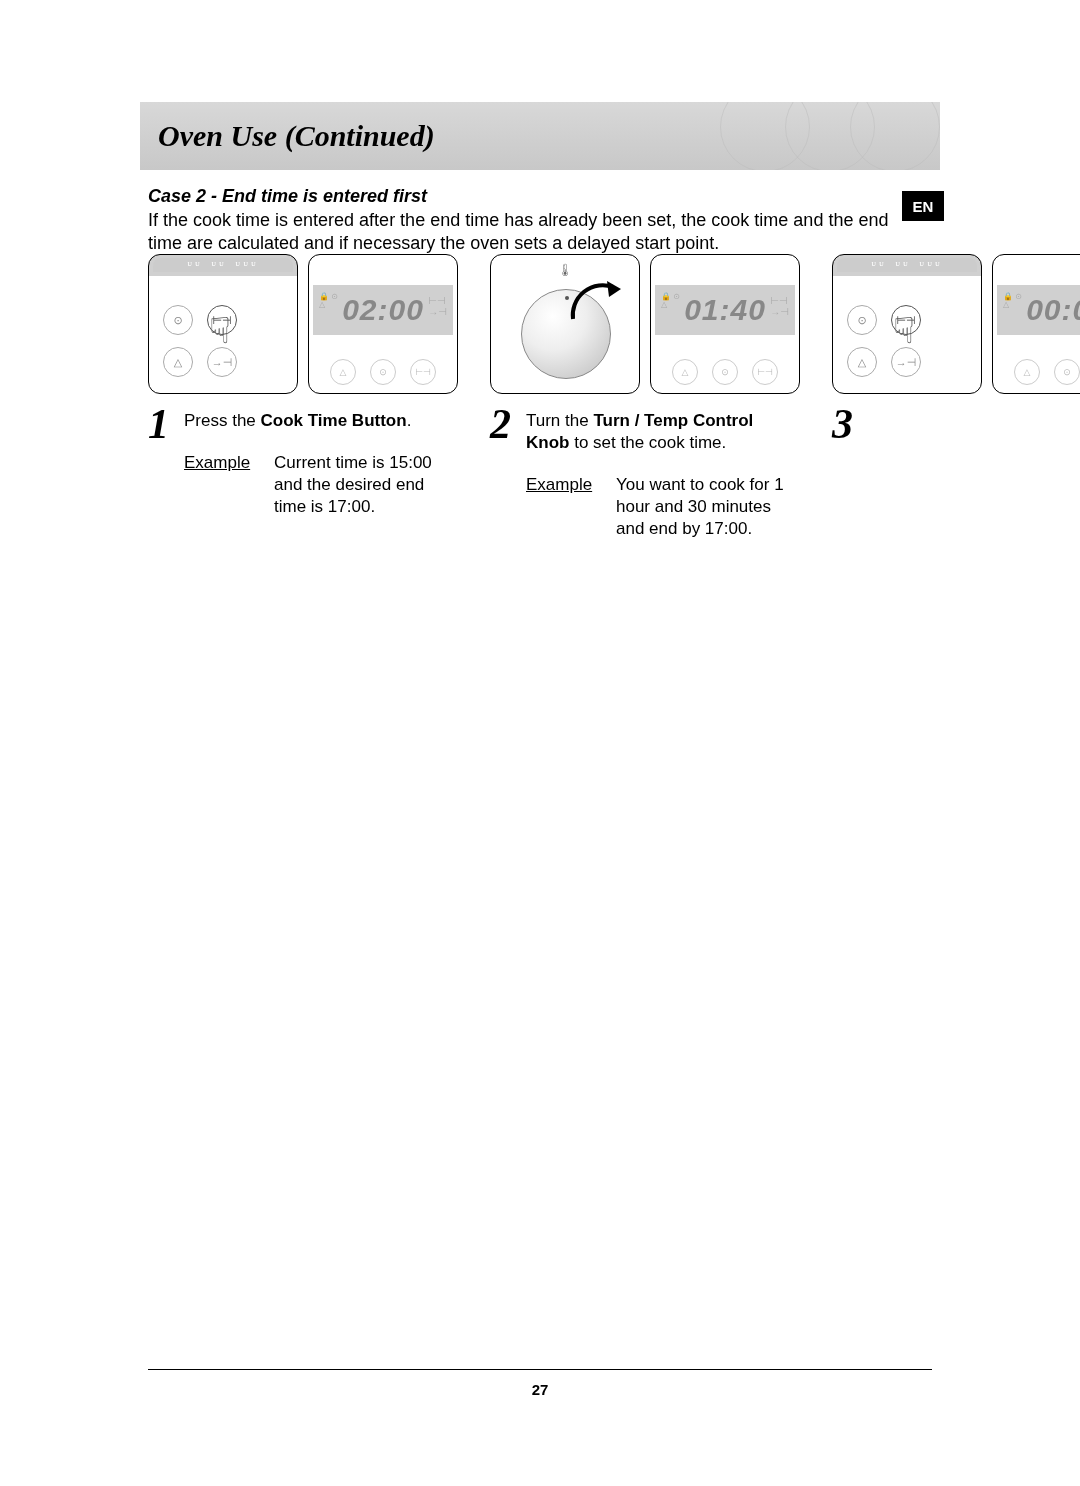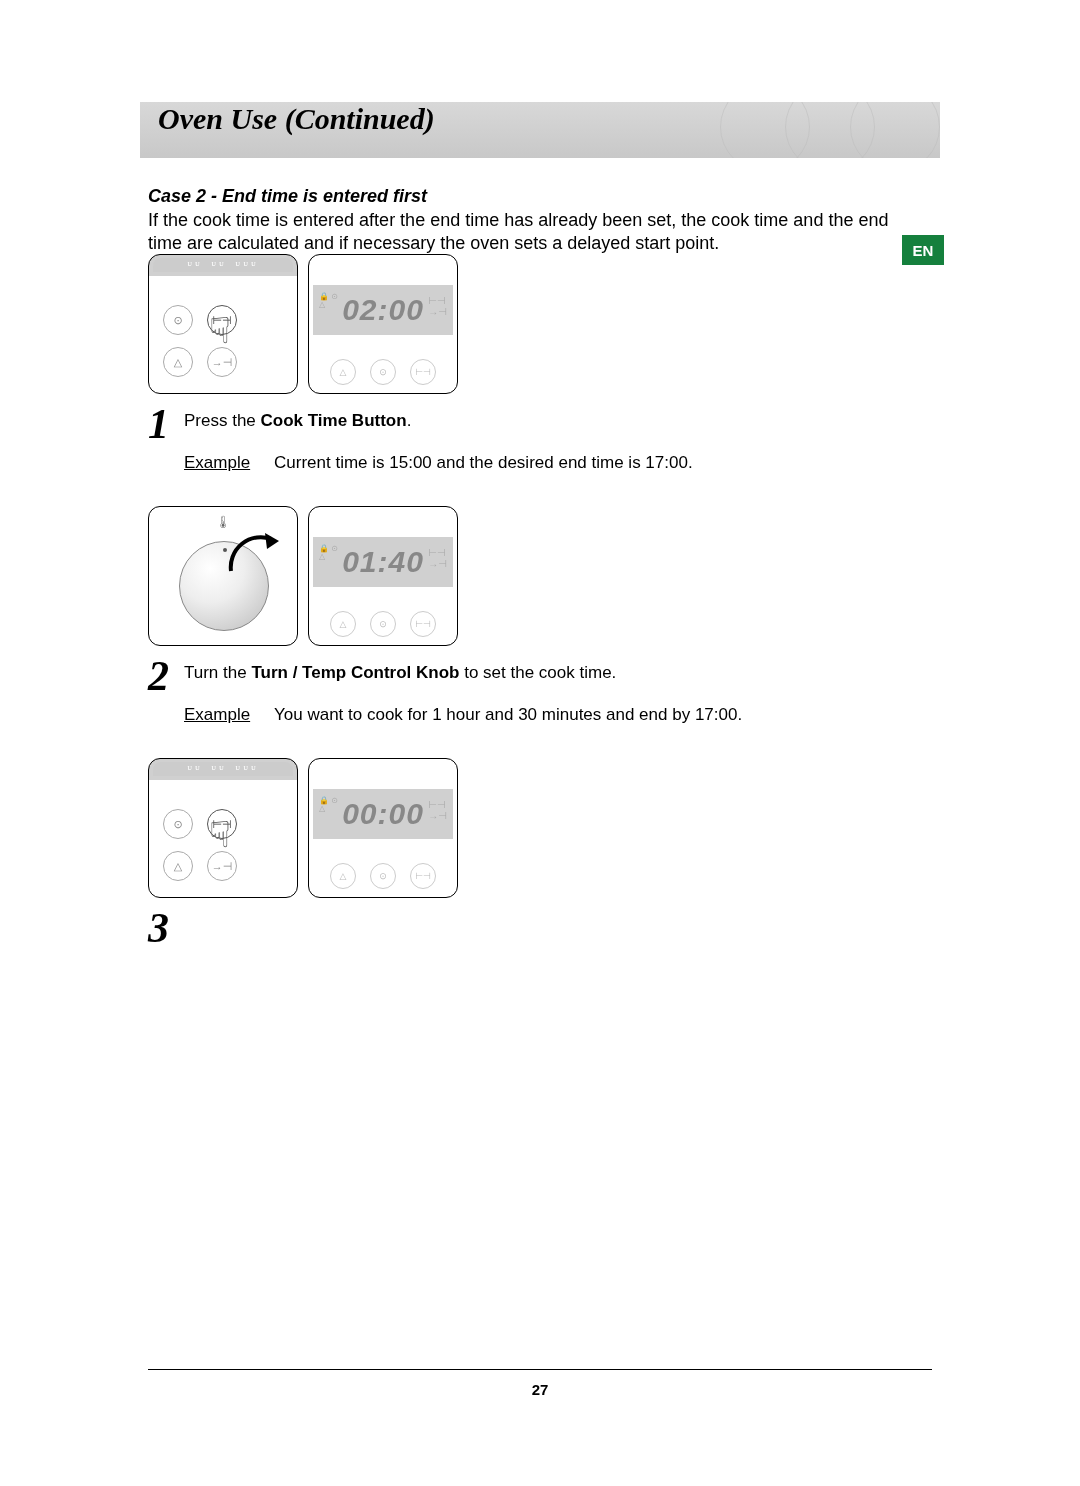--- a/index.html
+++ b/index.html
@@ -9,24 +9,24 @@
     background: #fff;
     font-family: Arial, Helvetica, sans-serif;
     color: #000;
     position: relative;
   }
   .header-band {
     position: absolute;
     top: 102px;
     left: 140px;
     right: 140px;
-    height: 56px;
+    height: 68px;
     background: linear-gradient(to bottom, #d8d8d8 0%, #c8c8c8 100%);
     display: flex;
-    align-items: flex-start;
+    align-items: center;
     padding-left: 18px;
     overflow: hidden;
   }
   .header-title {
     font-family: Georgia, 'Times New Roman', serif;
     font-style: italic;
     font-weight: bold;
     font-size: 30px;
     color: #000;
   }
@@ -44,48 +44,47 @@
     border-radius: 50%;
     margin-left: -25px;
     opacity: 0.5;
   }
   .lang-badge {
     position: absolute;
     top: 191px;
     right: 136px;
     width: 42px;
     height: 30px;
-    background: #15803d;
+    background: #000000;
     color: #fff;
     font-weight: bold;
     font-size: 15px;
     display: flex;
     align-items: center;
     justify-content: center;
-    margin-top: 44px;
   }
   .content {
     position: absolute;
     top: 186px;
     left: 148px;
     right: 190px;
   }
   .case-title {
     font-weight: bold;
     font-style: italic;
     font-size: 18px;
     margin-bottom: 2px;
   }
   .intro {
     font-size: 18px;
     line-height: 1.25;
   }
   .steps-grid {
     display: grid;
-    grid-template-columns: 1fr;
+    grid-template-columns: 1fr 1fr 1fr;
     column-gap: 40px;
     row-gap: 30px;
     gap: 32px;
   }
   .step-block { }
   .figure-row {
     display: flex;
     gap: 10px;
     margin-bottom: 12px;
   }

